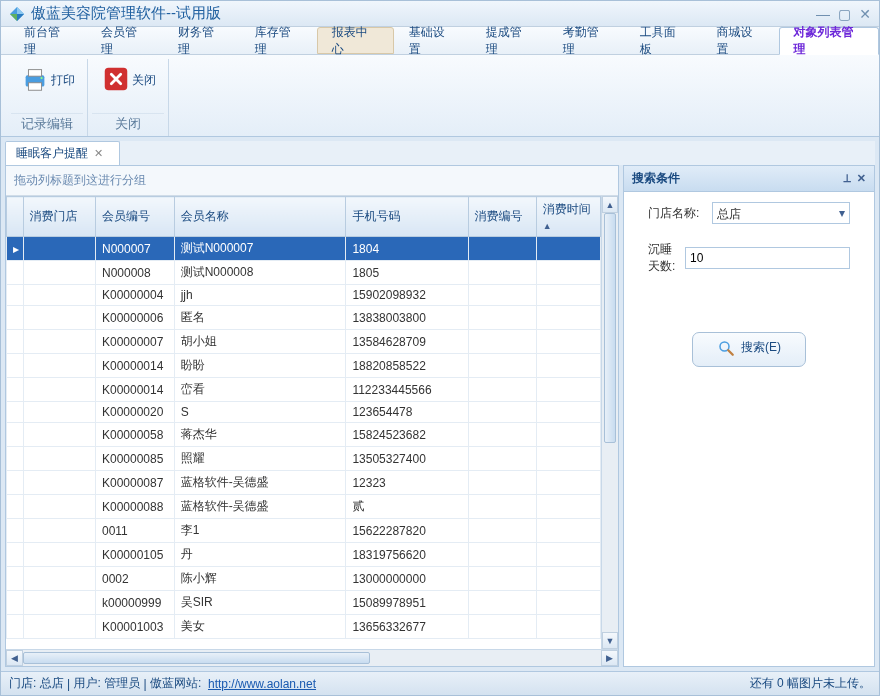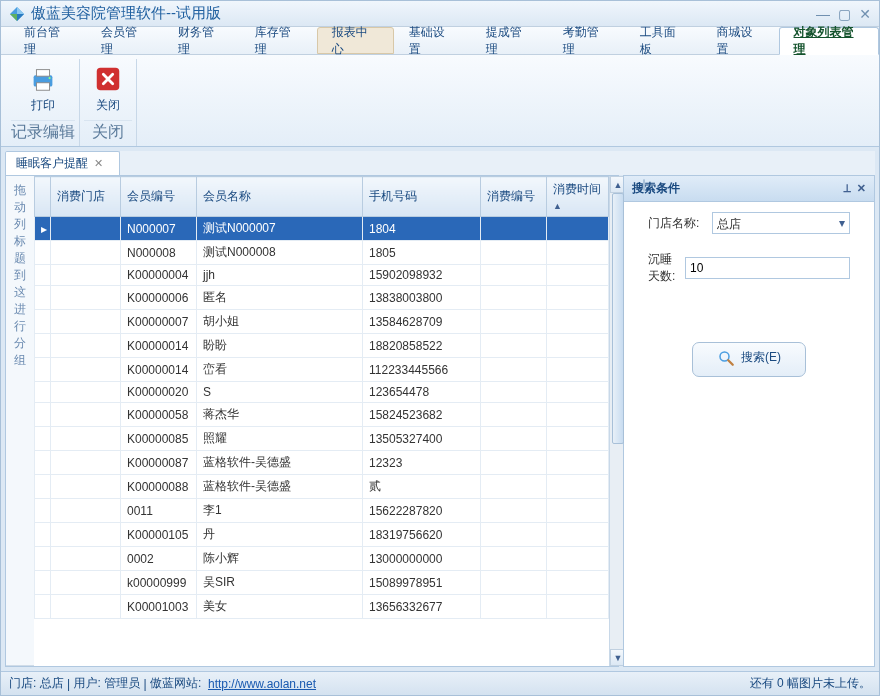--- a/index.html
+++ b/index.html
@@ -5,35 +5,35 @@
 * { box-sizing: border-box; margin: 0; padding: 0; }
 body { font-family: "Microsoft YaHei", "SimSun", Arial, sans-serif; font-size: 12px; background: #e8f0f8; color: #333; width: 880px; height: 696px; overflow: hidden; }
 .window { width: 880px; height: 696px; background: #dce8f4; display: flex; flex-direction: column; border: 1px solid #a8c0d8; }
 .titlebar { height: 26px; background: linear-gradient(#f0f6fc, #dce8f4); display: flex; align-items: center; padding: 0 8px; border-bottom: 1px solid #c0d0e0; }
 .titlebar-icon { width: 16px; height: 16px; margin-right: 6px; }
 .titlebar-title { flex: 1; color: #2060a0; font-size: 15px; }
 .titlebar-btns { display: flex; gap: 8px; color: #7090b0; }
 .titlebar-btn { cursor: pointer; font-size: 14px; }
 .menubar { height: 28px; background: linear-gradient(#f8fbfe, #e8f0f8); display: flex; align-items: stretch; border-bottom: 1px solid #c0d0e0; padding-left: 8px; }
 .menu-item { padding: 0 14px; display: flex; align-items: center; color: #1a4a80; cursor: pointer; border: 1px solid transparent; border-bottom: none; }
-.menu-item.active { background: #fff; border: 1px solid #b0c8e0; border-bottom: 1px solid #fff; border-radius: 3px 3px 0 0; color: #14532d; font-weight: bold; margin-bottom: -1px; z-index: 1; text-decoration: underline; }
+.menu-item.active { background: #fff; border: 1px solid #b0c8e0; border-bottom: 1px solid #fff; border-radius: 3px 3px 0 0; color: #6d28d9; font-weight: bold; margin-bottom: -1px; z-index: 1; }
 .menu-item.highlighted { background: #f0e8d8; border: 1px solid #d8c8a8; border-radius: 3px 3px 0 0; }
 .toolbar { background: linear-gradient(#f8fbfe, #e4eef8); border-bottom: 1px solid #b0c8e0; display: flex; padding: 4px 6px 0 6px; }
 .toolbar-group { display: flex; flex-direction: column; align-items: center; border-right: 1px solid #c8d8e8; padding: 0 4px 2px 4px; }
 .toolbar-btns { display: flex; gap: 4px; }
-.toolbar-btn { display: flex; flex-direction: column; align-items: center; padding: 4px 8px; cursor: pointer; border-radius: 3px; }
+.toolbar-btn { display: flex; align-items: center; padding: 4px 8px; cursor: pointer; border-radius: 3px; }
 .toolbar-btn-icon { width: 32px; height: 32px; display: flex; align-items: center; justify-content: center; }
 .toolbar-btn-label { margin-top: 2px; color: #1a4a80; }
-.toolbar-group-label { font-size: 16px; color: #5a7a9a; margin-top: 2px; padding: 1px 0; width: 100%; text-align: center; border-top: 1px solid #d8e4f0; }
+.toolbar-group-label { font-size: 13px; color: #5a7a9a; margin-top: 14px; padding: 1px 0; width: 100%; text-align: center; border-top: 1px solid #d8e4f0; }
 .content { flex: 1; display: flex; flex-direction: column; padding: 4px; gap: 0; min-height: 0; }
 .tabs-row { height: 24px; display: flex; align-items: center; background: #e8f0f8; }
 .doc-tab { background: #fff; border: 1px solid #b0c8e0; border-bottom: none; border-radius: 2px 2px 0 0; padding: 3px 16px 3px 10px; display: flex; align-items: center; gap: 6px; color: #1a4a80; }
 .doc-tab-close { color: #888; cursor: pointer; font-size: 11px; }
 .main-area { flex: 1; display: flex; gap: 4px; min-height: 0; }
-.grid-panel { flex: 1; background: #fff; border: 1px solid #b0c8e0; display: flex; flex-direction: row; min-width: 0; }
+.grid-panel { flex: 1; background: #fff; border: 1px solid #b0c8e0; display: flex; flex-direction: column; min-width: 0; }
 .group-hint { padding: 6px 8px; color: #6a8ab0; background: #f4f8fc; border-bottom: 1px solid #d0dce8; }
 .grid-wrap { flex: 1; display: flex; min-height: 0; }
 .grid-body { flex: 1; overflow: hidden; position: relative; }
 table.grid { border-collapse: collapse; width: 100%; table-layout: fixed; }
 table.grid th { background: linear-gradient(#f2f7fc, #d8e6f4); border: 1px solid #b8cce0; padding: 4px 6px; text-align: left; font-weight: normal; color: #1a4a80; height: 22px; }
 table.grid td { border: 1px solid #e4ecf4; padding: 3px 6px; height: 21px; color: #333; overflow: hidden; white-space: nowrap; }
 table.grid tr.selected td { background: #2a68b8; color: #fff; }
 .row-indicator { width: 14px; text-align: center; color: #1a4a80; }
 .vscroll { width: 17px; background: #e8eef4; border-left: 1px solid #c8d8e8; display: flex; flex-direction: column; }
 .vscroll-btn { height: 17px; background: linear-gradient(#f4f8fc,#dce8f4); border: 1px solid #c0d0e0; display:flex; align-items:center; justify-content:center; font-size:9px; color:#406090; cursor:pointer;}

